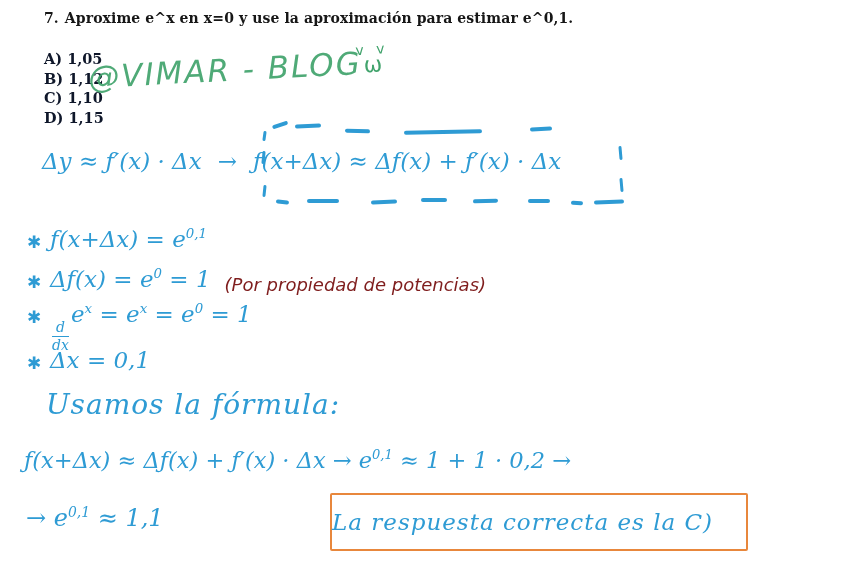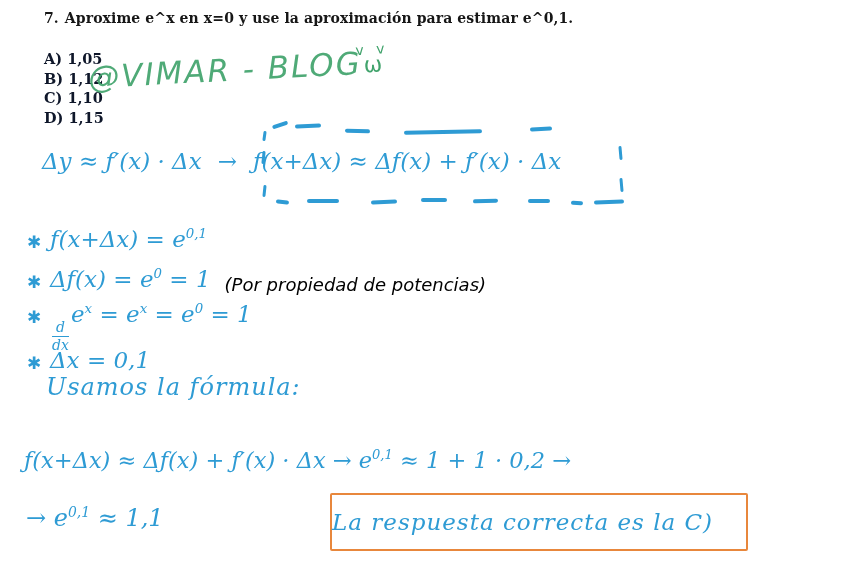--- a/index.html
+++ b/index.html
@@ -27,33 +27,33 @@
     white-space:nowrap;opacity:.92;
   }
   .smiley{
     position:absolute;left:356px;top:44px;color:#41a36c;text-align:center;
     font-family:"DejaVu Sans", sans-serif;line-height:.8;transform:rotate(-4deg);
   }
   .smiley .eyes{font-size:14px;letter-spacing:4px;display:block;}
   .smiley .mouth{font-size:22px;display:block;margin-top:1px;}
   
   .ink{color:#2e9bd4;font-style:italic;font-family:"DejaVu Serif", serif;}
-  .green{color:#000000;}
+  .green{color:#7f1d1d;}
   .hw-line{position:absolute;white-space:nowrap;}
   .approx-line{left:42px;top:148px;font-size:23px;}
   .approx-line .arrow{margin:0 16px;font-style:normal;}
   .step{display:flex;align-items:flex-start;font-size:23px;}
   .step .bullet{font-style:normal;font-size:17px;width:23px;margin-top:6px;flex:0 0 auto;}
   .step1{left:27px;top:226px;}
   .step2{left:27px;top:266px;}
   .step3{left:27px;top:301px;}
   .step4{left:27px;top:347px;}
   .note{font-size:18px;margin-left:14px;position:relative;top:4px;
         font-family:"DejaVu Sans", sans-serif;font-style:italic;}
-  .usamos{left:46px;top:373px;font-size:24px;letter-spacing:1px;}
+  .usamos{left:46px;top:388px;font-size:28px;letter-spacing:1px;}
   .final-line{left:24px;top:447px;font-size:22.5px;}
   .result-line{left:26px;top:504px;font-size:24px;}
   sup.s{font-size:58%;vertical-align:9px;letter-spacing:0;}
   .frac{display:inline-flex;flex-direction:column;align-items:center;
         vertical-align:-10px;line-height:1.05;font-size:14px;margin:0 2px;}
   .frac .num{border-bottom:1.6px solid currentColor;padding:0 4px 1px;}
   .frac .den{padding-top:1px;}
   
   .answer-box{
     position:absolute;left:330px;top:493px;width:414px;height:54px;

